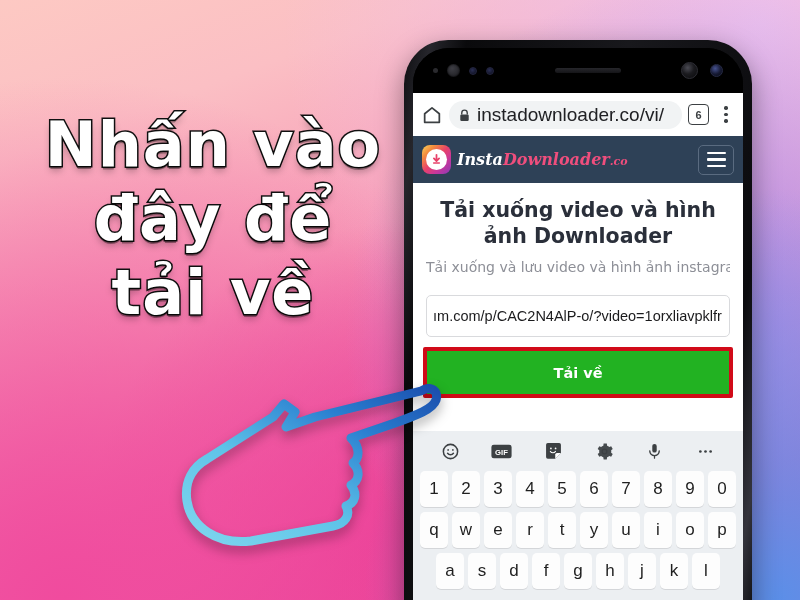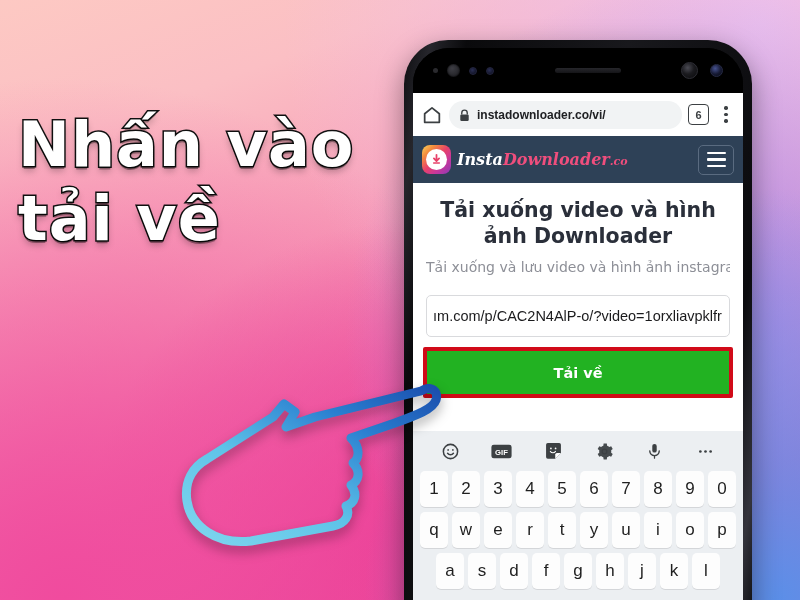--- a/index.html
+++ b/index.html
@@ -27,20 +27,21 @@
       linear-gradient(160deg, #fdc9c3 0%, #fbbfc4 18%, #f79ab6 42%, #f06ba8 66%, #e94b9d 84%, #c45fc0 100%);
   }
 
   
   #overlay-text {
     position: absolute;
     left: 18px;
     top: 108px;
     width: 390px;
     z-index: 40;
+    text-align: center;
     pointer-events: none;
   }
   #overlay-text .line {
     font-family: "DejaVu Sans", sans-serif;
     font-weight: bold;
     font-size: 60px;
     line-height: 74px;
     color: #ffffff;
     letter-spacing: 1px;
     -webkit-text-stroke: 3px #111111;
@@ -152,25 +153,24 @@
     background: #f1f3f4;
     display: flex;
     align-items: center;
     padding: 0 10px;
     box-sizing: border-box;
     gap: 7px;
     overflow: hidden;
   }
   #lock-icon { flex: 0 0 auto; width: 11px; height: 13px; }
   #url-text {
-    font-size: 12px;
+    font-size: 19px;
     color: #202124;
     white-space: nowrap;
     font-family: "Liberation Sans", sans-serif;
-    font-weight: bold;
   }
   #tab-count {
     flex: 0 0 auto;
     width: 19px; height: 19px;
     border: 1.8px solid #3c4043;
     border-radius: 4px;
     display: flex; align-items: center; justify-content: center;
     font-size: 11px; font-weight: bold; color: #3c4043;
     font-family: "Liberation Sans", sans-serif;
   }
@@ -535,16 +535,17 @@
              L118 62
              L129 49
              L140 57
              L131 72
              L160 62
              Z" fill="none" stroke="url(#handGrad)" stroke-width="9" stroke-linejoin="round" stroke-linecap="round"></path>
   </svg>
 
   <div id="overlay-text">
     <div class="line l1">Nhấn vào</div>
+    <div class="line l2">đây để</div>
     <div class="line l3">tải về</div>
   </div>
 
 </div>
 
 </body></html>

